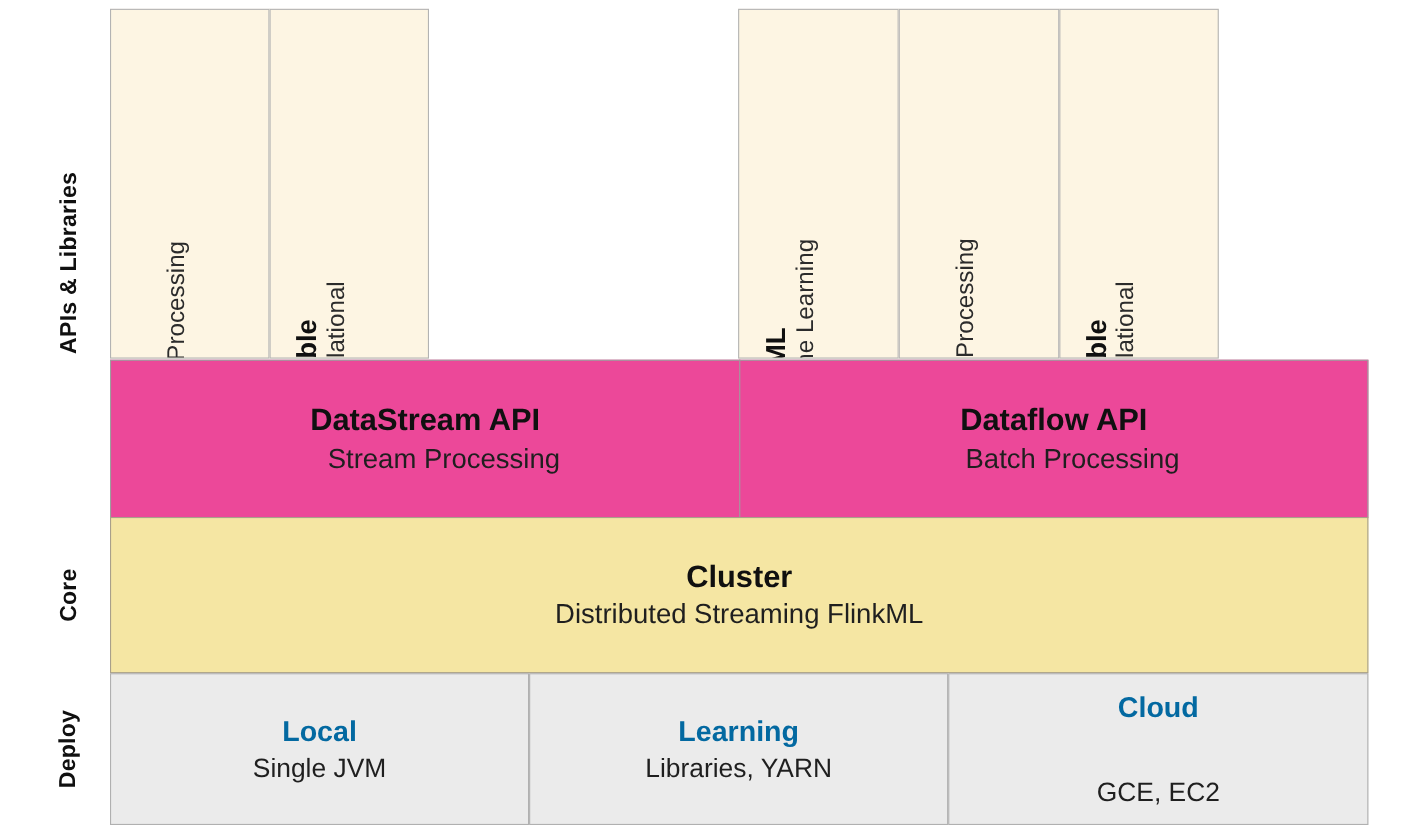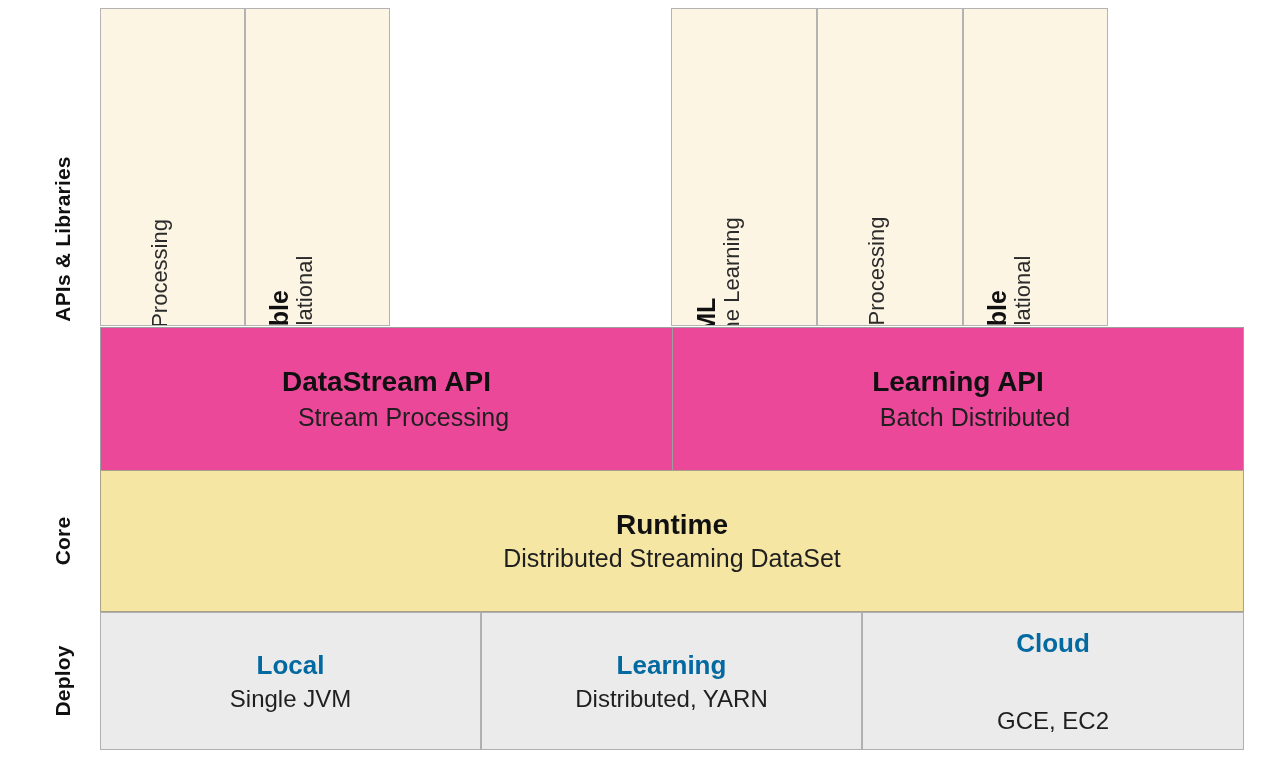--- a/index.html
+++ b/index.html
@@ -219,37 +219,37 @@
       </div>
     </div>
   </div>
 
   <div class="box api-box" id="api-datastream">
     <div class="api-title">DataStream API</div>
     <div class="api-sub">Stream Processing</div>
   </div>
 
   <div class="box api-box" id="api-dataset">
-    <div class="api-title">Learning API</div>
-    <div class="api-sub">Batch Distributed</div>
+    <div class="api-title">Dataflow API</div>
+    <div class="api-sub">Batch Processing</div>
   </div>
 
   <div class="box" id="core-runtime">
-    <div class="core-title">Runtime</div>
-    <div class="core-sub">Distributed Streaming DataSet</div>
+    <div class="core-title">Cluster</div>
+    <div class="core-sub">Distributed Streaming FlinkML</div>
   </div>
 
   <div class="box deploy-box" id="deploy-local">
     <div class="deploy-title">Local</div>
     <div class="deploy-sub">Single JVM</div>
   </div>
 
   <div class="box deploy-box" id="deploy-cluster">
     <div class="deploy-title">Learning</div>
-    <div class="deploy-sub">Distributed, YARN</div>
+    <div class="deploy-sub">Libraries, YARN</div>
   </div>
 
   <div class="box deploy-box" id="deploy-cloud">
     <div class="deploy-title">Cloud</div>
     <div class="deploy-sub">GCE, EC2</div>
   </div>
 
 </div>
 
 </body></html>

